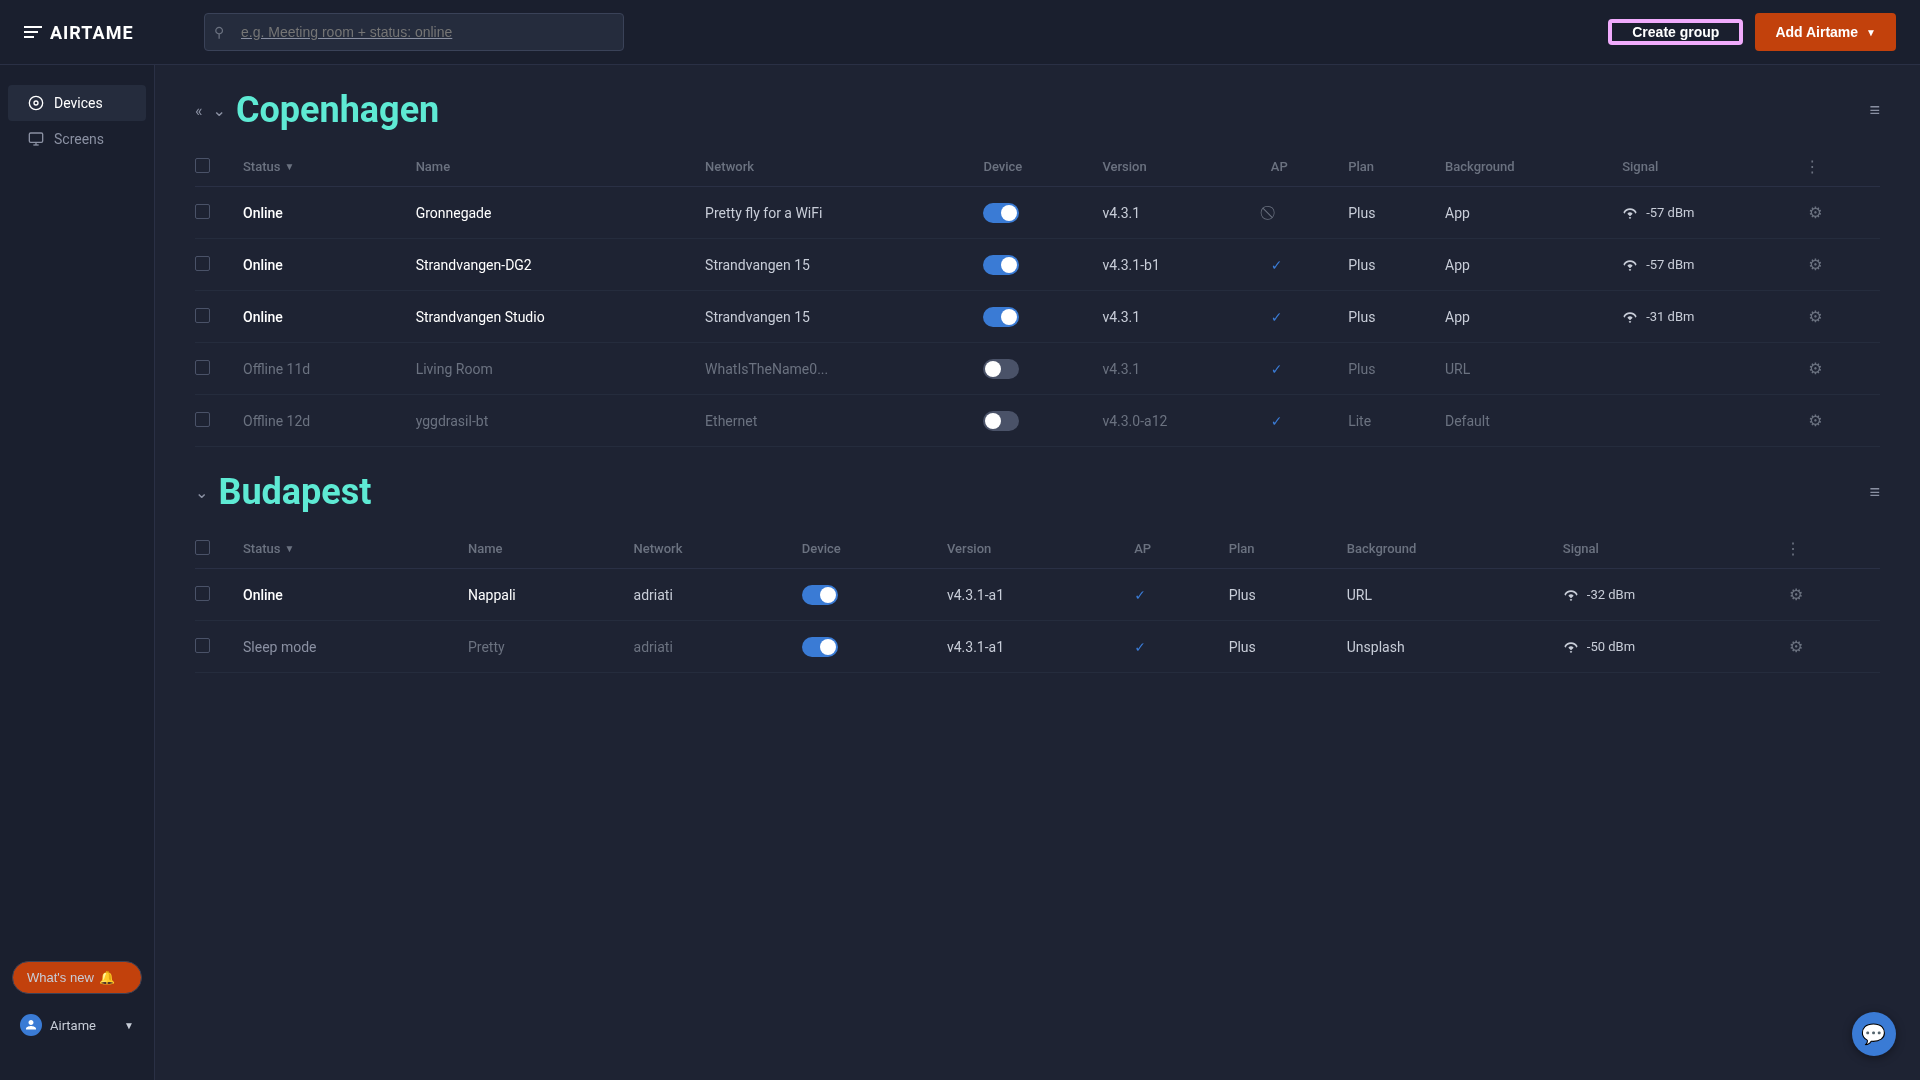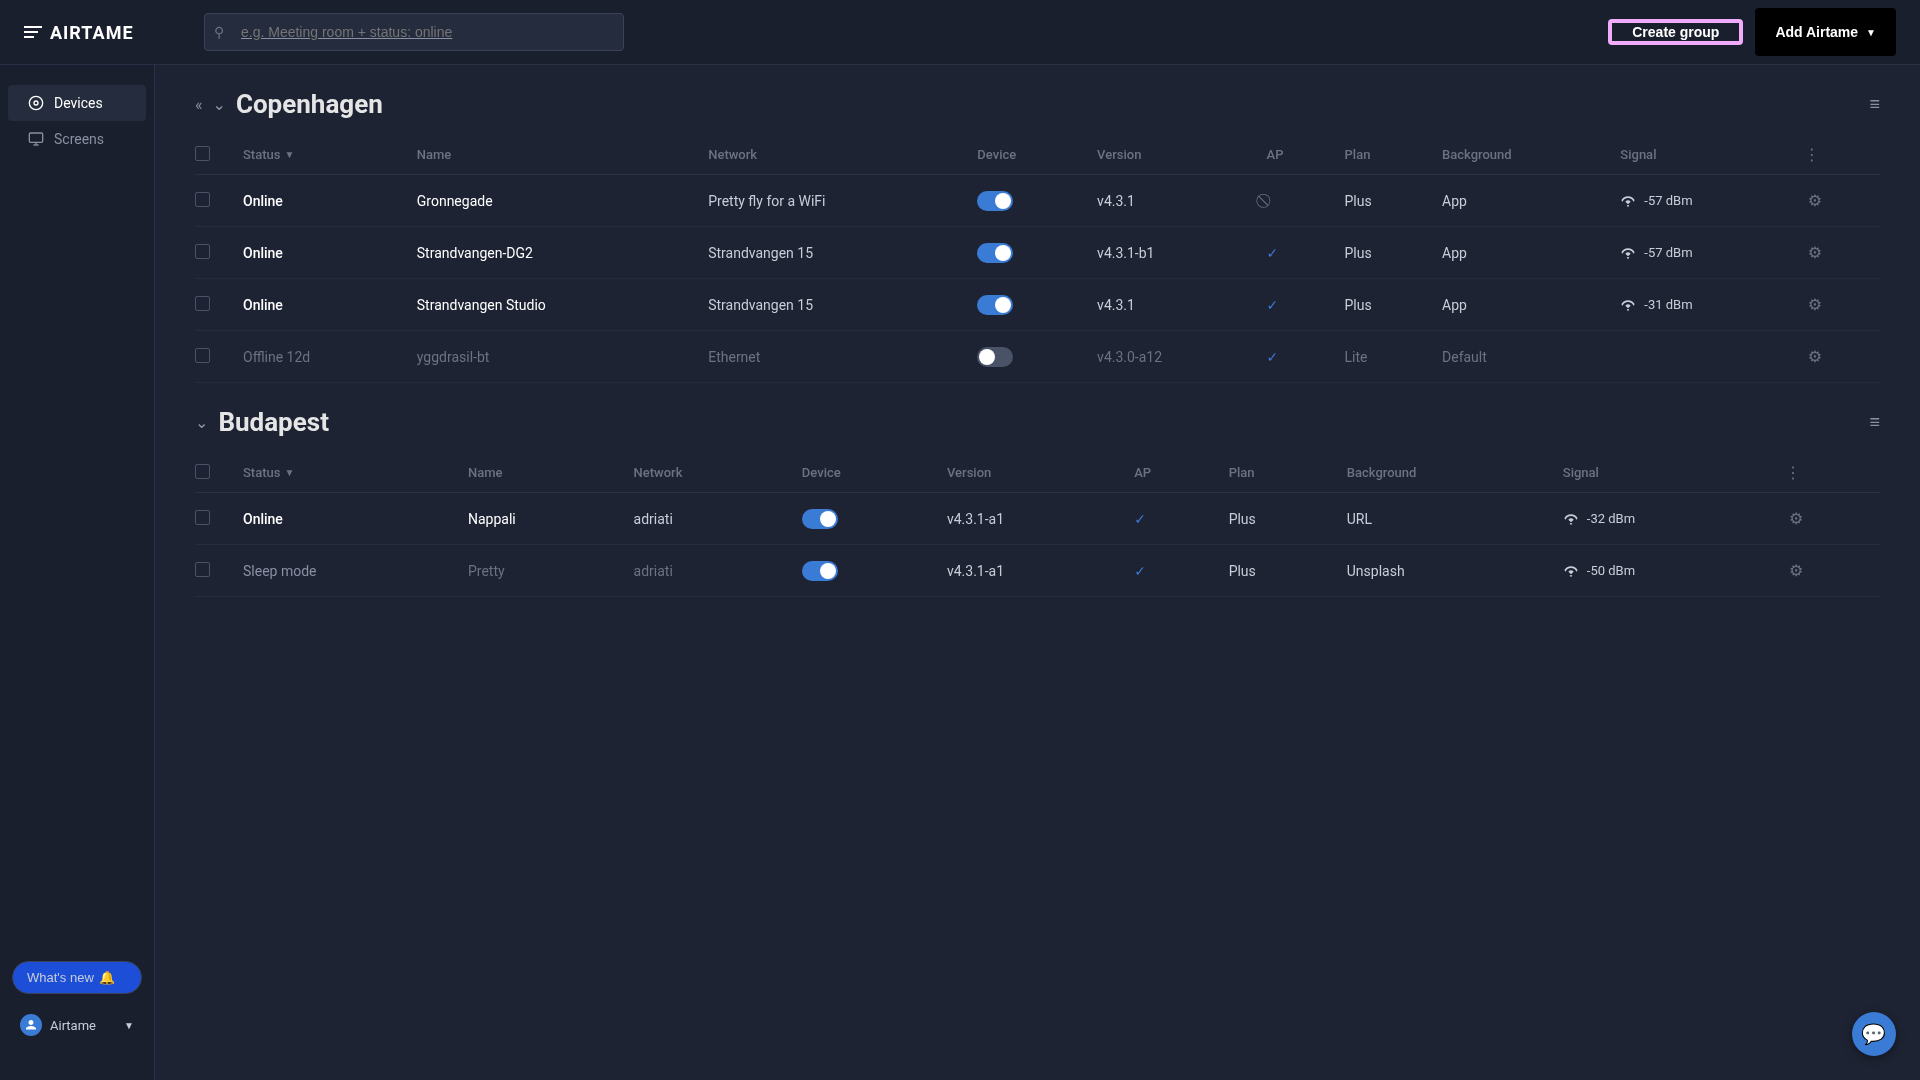--- a/index.html
+++ b/index.html
@@ -86,29 +86,29 @@
       border: 4px solid #f0abfc;
       color: #fff;
       padding: 0 20px;
       border-radius: 4px;
       font-size: 14px;
       font-weight: 600;
       cursor: pointer;
       height: 26px;
     }
     .btn-add-airtame {
-      background: #000000;
+      background: #c2410c;
       border: none;
       color: #fff;
       padding: 8px 20px;
       border-radius: 4px;
       font-size: 14px;
       font-weight: 600;
       cursor: pointer;
-      height: 48px;
+      height: 38px;
       display: flex;
       align-items: center;
       gap: 8px;
     }
     .chevron-down {
       font-size: 10px;
     }
 
     
     .layout {
@@ -145,21 +145,21 @@
       background: #252c3d;
     }
     .sidebar-item svg { flex-shrink: 0; }
     .sidebar-bottom {
       padding: 16px 12px;
       display: flex;
       flex-direction: column;
       gap: 12px;
     }
     .whats-new-btn {
-      background: #1d4ed8;
+      background: #c2410c;
       border: 1px solid #3a4258;
       border-radius: 20px;
       color: #c8cdd8;
       font-size: 13px;
       padding: 8px 14px;
       cursor: pointer;
       display: flex;
       align-items: center;
       gap: 6px;
     }
@@ -194,23 +194,23 @@
     
     .group-section { margin-top: 24px; }
     .group-header {
       display: flex;
       align-items: center;
       gap: 10px;
       margin-bottom: 16px;
       position: relative;
     }
     .group-title {
-      font-size: 26px;
+      font-size: 36px;
       font-weight: 700;
-      color: #e5e5e5;
+      color: #5eead4;
     }
     .collapse-icon {
       color: #8a90a2;
       cursor: pointer;
       font-size: 16px;
     }
     .double-chevron {
       color: #8a90a2;
       cursor: pointer;
       font-size: 16px;
@@ -506,20 +506,37 @@
                   <svg width="16" height="12" viewBox="0 0 24 18" fill="currentColor" style="margin-right:4px;">
                     <path d="M12 14l-4-4a5.6 5.6 0 0 1 8 0l-4 4zm0 4l-2-2a2.8 2.8 0 0 1 4 0l-2 2zm-8-8L2 8a11.3 11.3 0 0 1 20 0l-2 2a8.5 8.5 0 0 0-16 0z"></path>
                   </svg>
                   <span>-31 dBm</span>
                 </span>
               </td>
               <td><button class="gear-btn">⚙</button></td>
             </tr>
             <tr>
               <td><input type="checkbox" class="checkbox" style=""></td>
+              <td class="status-offline">Offline 11d</td>
+              <td class="name-offline">Living Room</td>
+              <td class="network-offline">WhatIsTheName0...</td>
+              <td>
+                <div class="toggle-track off">
+                  <div class="toggle-thumb off"></div>
+                </div>
+              </td>
+              <td class="version-offline">v4.3.1</td>
+              <td><span class="ap-check">✓</span></td>
+              <td class="plan-offline">Plus</td>
+              <td class="bg-offline">URL</td>
+              <td></td>
+              <td><button class="gear-btn">⚙</button></td>
+            </tr>
+            <tr>
+              <td><input type="checkbox" class="checkbox" style=""></td>
               <td class="status-offline">Offline 12d</td>
               <td class="name-offline">yggdrasil-bt</td>
               <td class="network-offline">Ethernet</td>
               <td>
                 <div class="toggle-track off">
                   <div class="toggle-thumb off"></div>
                 </div>
               </td>
               <td class="version-offline">v4.3.0-a12</td>
               <td><span class="ap-check">✓</span></td>

